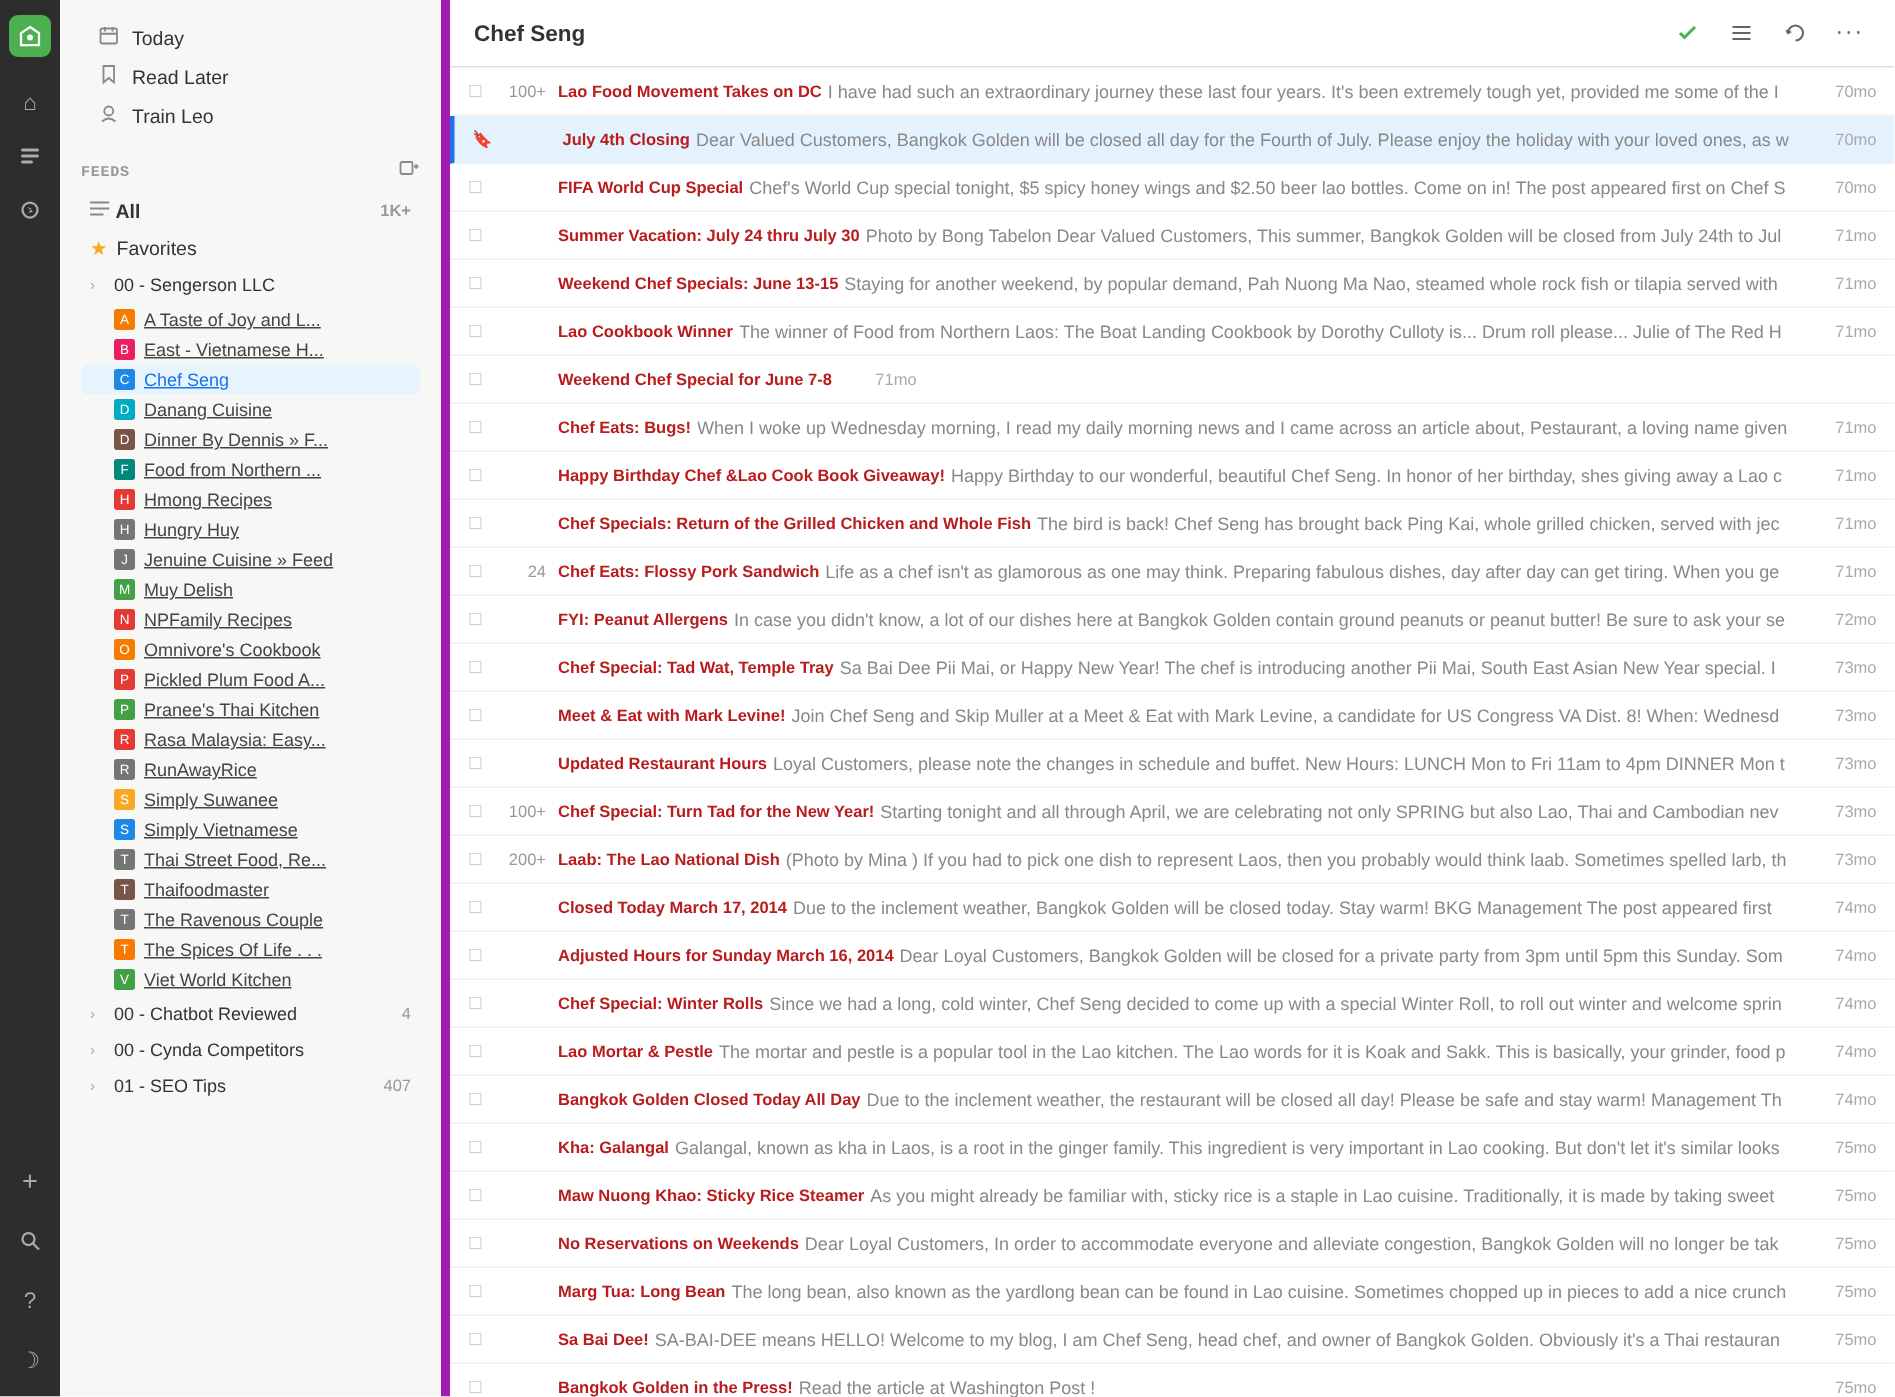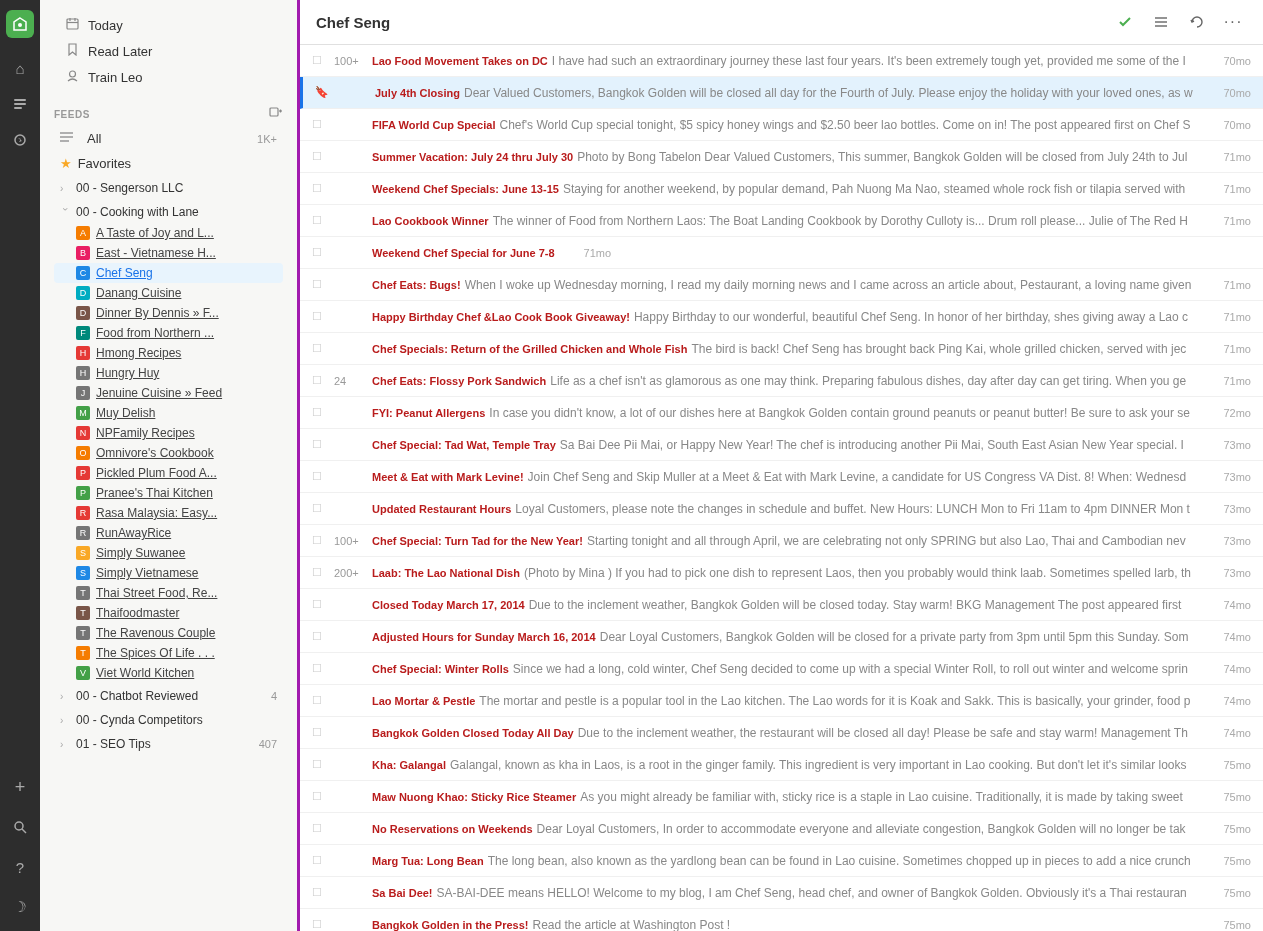--- a/index.html
+++ b/index.html
@@ -31,21 +31,21 @@
       cursor: pointer;
       font-size: 15px;
     }
     .icon-sidebar .spacer { flex: 1; }
     .icon-sidebar .side-icon.bottom { margin-bottom: 4px; }
 
     
     .nav-panel {
       width: 260px;
       background: #f7f7f5;
-      border-right: 3px solid #a21caf;
+      border-right: 6px solid #a21caf;
       display: flex;
       flex-direction: column;
       overflow: hidden;
     }
     .nav-top {
       padding: 12px 14px 8px;
     }
     .nav-item-main {
       display: flex; align-items: center; gap: 8px;
       padding: 5px 10px;
@@ -53,45 +53,45 @@
       cursor: pointer;
       color: #333;
       font-size: 13px;
     }
     .nav-item-main .nav-icon { color: #888; font-size: 13px; width: 16px; text-align: center; }
 
     .feeds-section { padding: 0 14px; flex: 1; overflow-y: auto; }
     .feeds-header {
       display: flex; align-items: center; justify-content: space-between;
       padding: 8px 0 4px;
-      font-size: 10px; font-weight: 600; color: #999; text-transform: uppercase; letter-spacing: 0.5px;
+      font-size: 10px; font-weight: 600; color: #999; text-transform: uppercase; letter-spacing: 0.5px; font-family: Liberation Mono, monospace;
     }
     .feeds-header .add-btn { color: #888; cursor: pointer; font-size: 14px; }
 
     .feed-group { margin-bottom: 2px; }
     .feed-group-header {
       display: flex; align-items: center; gap: 6px;
       padding: 4px 6px;
       border-radius: 4px;
       cursor: pointer;
       color: #333;
       font-size: 12px;
       font-weight: 500;
     }
     .feed-group-header .chevron { color: #aaa; font-size: 10px; width: 10px; }
     .feed-group-header .count { margin-left: auto; color: #999; font-size: 11px; }
 
     .feed-all {
-      display: flex; align-items: center; gap: 14px;
+      display: flex; align-items: center; gap: 4px;
       padding: 4px 6px;
       border-radius: 4px;
       cursor: pointer;
       color: #333;
       font-size: 13px;
-      font-weight: 400;
+      font-weight: 700;
       margin-bottom: 2px;
     }
     .feed-all .count { margin-left: auto; color: #999; font-size: 11px; }
     .feed-all .lines-icon { color: #888; }
 
     .feed-favorites {
       display: flex; align-items: center; gap: 6px;
       padding: 4px 6px;
       border-radius: 4px;
       cursor: pointer;
@@ -169,21 +169,21 @@
       min-height: 32px;
     }
     .article-row.highlighted { background: #e3f2fd; border-left: 3px solid #1a73e8; }
 
     .bookmark-btn {
       width: 16px; flex-shrink: 0;
       color: #ccc; font-size: 11px; margin-right: 6px;
       cursor: pointer;
     }
     .count-badge {
-      font-size: 11px; color: #999; margin-right: 8px; flex-shrink: 0; min-width: 30px; 
+      font-size: 11px; color: #999; margin-right: 8px; flex-shrink: 0; min-width: 30px; text-align: right;
     }
     .article-title {
       font-weight: 600; color: #b91c1c; font-size: 11px; margin-right: 4px; flex-shrink: 0;
       white-space: nowrap;
     }
     .article-snippet {
       color: #888; font-size: 12px; flex: 1; overflow: hidden; text-overflow: ellipsis; white-space: nowrap;
     }
     .article-time {
       color: #aaa; font-size: 11px; margin-left: 25px; flex-shrink: 0;
@@ -292,24 +292,20 @@
     </div>
 
     <div class="feed-group">
       <div class="feed-group-header">
         <span class="chevron">›</span>
         <span>00 - Sengerson LLC</span>
       </div>
     </div>
 
     <div class="feed-group">
-      <div class="feed-group-header">
-        <span class="chevron" style="transform: rotate(90deg); display:inline-block;">›</span>
-        <span>00 - Cooking with Lane</span>
-      </div>
 
       <div class="feed-item">
         <div class="favicon dot-orange">A</div>
         <span class="item-name">A Taste of Joy and L...</span>
       </div>
       <div class="feed-item">
         <div class="favicon dot-pink">B</div>
         <span class="item-name">East - Vietnamese H...</span>
       </div>
       <div class="feed-item active">

